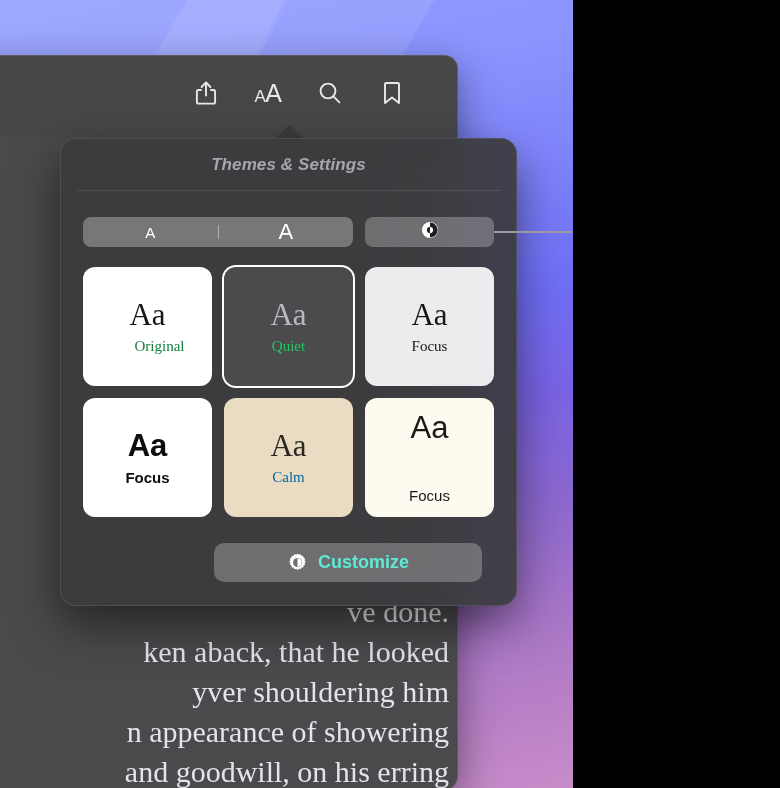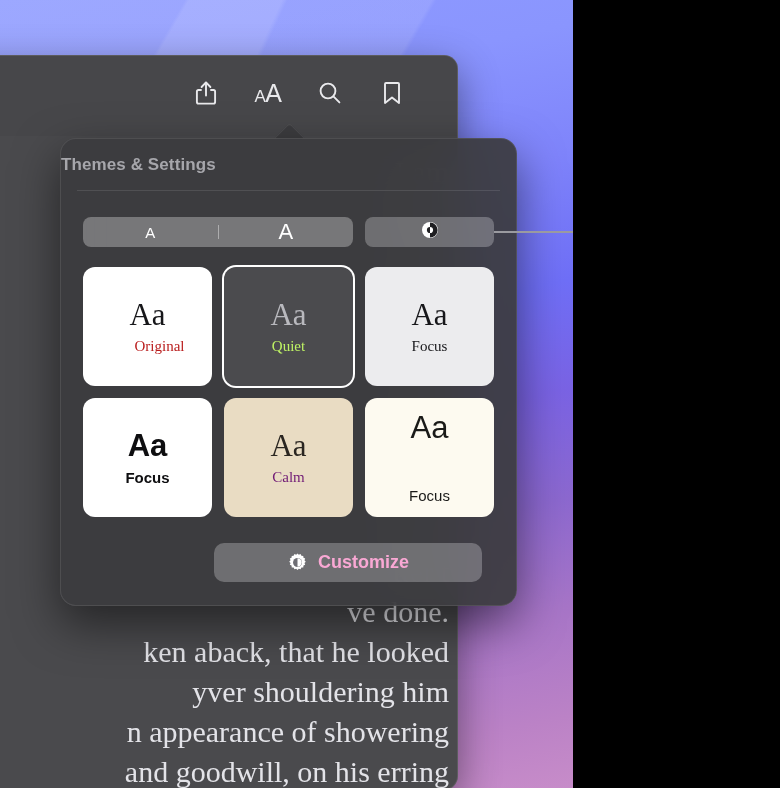--- a/index.html
+++ b/index.html
@@ -158,24 +158,26 @@
     border-left: 1px solid rgba(255,255,255,0.09);
     border-top: 1px solid rgba(255,255,255,0.09);
     transform: rotate(45deg);
     border-radius: 4px 0 0 0;
   }
 
   .popover-title {
     position: absolute;
     left: 0; top: 16px;
     width: 455px;
+    text-align: center;
     font-size: 17px;
     font-weight: bold;
     color: #a6a6ab;
     letter-spacing: 0.1px;
+    font-style: italic;
   }
   .popover-divider {
     position: absolute;
     left: 16px;
     top: 51px;
     width: 423px;
     height: 1px;
     background: rgba(255,255,255,0.10);
   }
 
@@ -279,21 +281,21 @@
     left: 153px;
     top: 404px;
     width: 268px;
     height: 39px;
     border-radius: 10px;
     background: rgba(255,255,255,0.26);
     display: flex;
     align-items: center;
     justify-content: center;
     gap: 10px;
-    color: #f9a8d4;
+    color: #5eead4;
     font-size: 18px;
     font-weight: bold;
   }
   .gear-icon { display: flex; align-items: center; }
 
   
   .right-gutter {
     position: absolute;
     left: 573px; top: 0;
     width: 207px; height: 788px;
@@ -392,41 +394,41 @@
           </svg>
         </span>
       </div>
 
     </div>
 
     <div class="theme-grid">
 
       <div class="theme-card" style="background: rgb(255, 255, 255);">
         <div class="theme-aa aa-sz font-serif" style="color: rgb(23, 23, 26);">Aa</div>
-        <div class="theme-label lb-sz font-serif" style="color: #b91c1c; margin-left: 24px;">Original</div>
+        <div class="theme-label lb-sz font-serif" style="color: #15803d; margin-left: 24px;">Original</div>
       </div>
 
       <div class="theme-card selected" style="background: rgb(75, 75, 78);">
         <div class="theme-aa aa-sz font-serif" style="color: rgb(185, 185, 190);">Aa</div>
-        <div class="theme-label lb-sz font-serif" style="color: #bef264;">Quiet</div>
+        <div class="theme-label lb-sz font-serif" style="color: #22c55e;">Quiet</div>
       </div>
 
       <div class="theme-card" style="background: rgb(236, 236, 238);">
         <div class="theme-aa aa-sz font-serif" style="color: rgb(23, 23, 26);">Aa</div>
         <div class="theme-label lb-sz font-serif" style="color: rgb(23, 23, 26);">Focus</div>
       </div>
 
       <div class="theme-card" style="background: rgb(255, 255, 255);">
         <div class="theme-aa aa-sz font-sans w-bold" style="color: rgb(14, 14, 16);">Aa</div>
         <div class="theme-label lb-sz font-sans w-bold" style="color: rgb(14, 14, 16);">Focus</div>
       </div>
 
       <div class="theme-card" style="background: rgb(233, 220, 195);">
         <div class="theme-aa aa-sz font-serif" style="color: rgb(42, 38, 33);">Aa</div>
-        <div class="theme-label lb-sz font-serif" style="color: #701a75;">Calm</div>
+        <div class="theme-label lb-sz font-serif" style="color: #0369a1;">Calm</div>
       </div>
 
       <div class="theme-card" style="background: rgb(253, 250, 240);">
         <div class="theme-aa aa-sz font-sans" style="color: rgb(26, 26, 24);">Aa</div>
         <div class="theme-label lb-sz font-sans" style="color: rgb(26, 26, 24); margin-top: 36px;">Focus</div>
       </div>
 
     </div>
 
     <div class="customize-btn">

